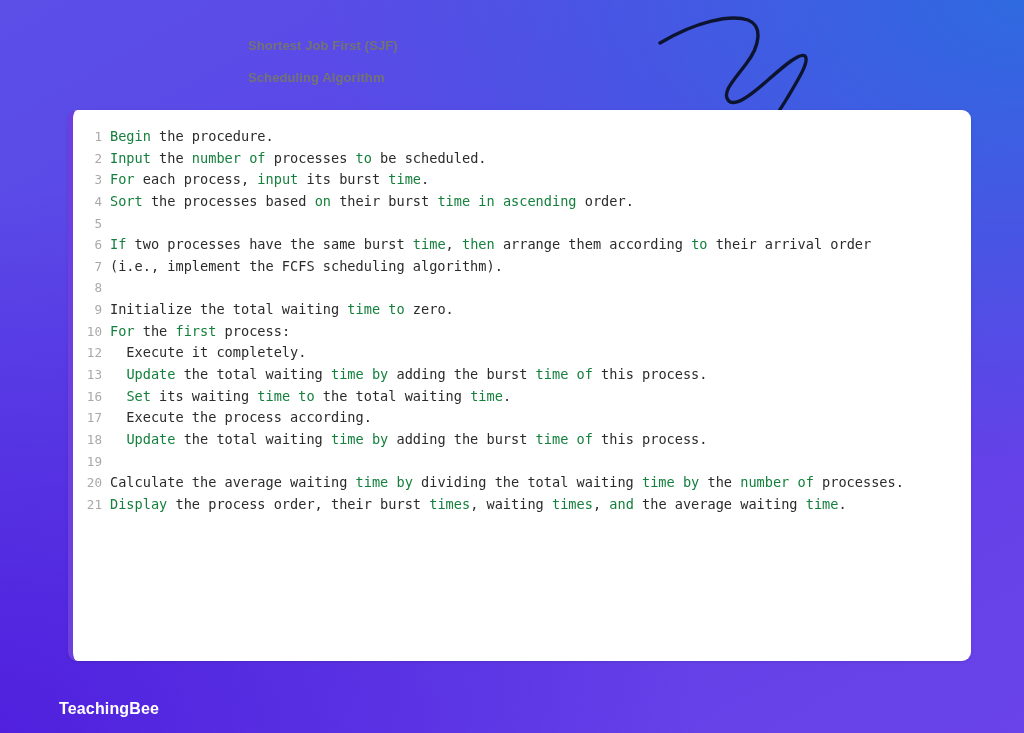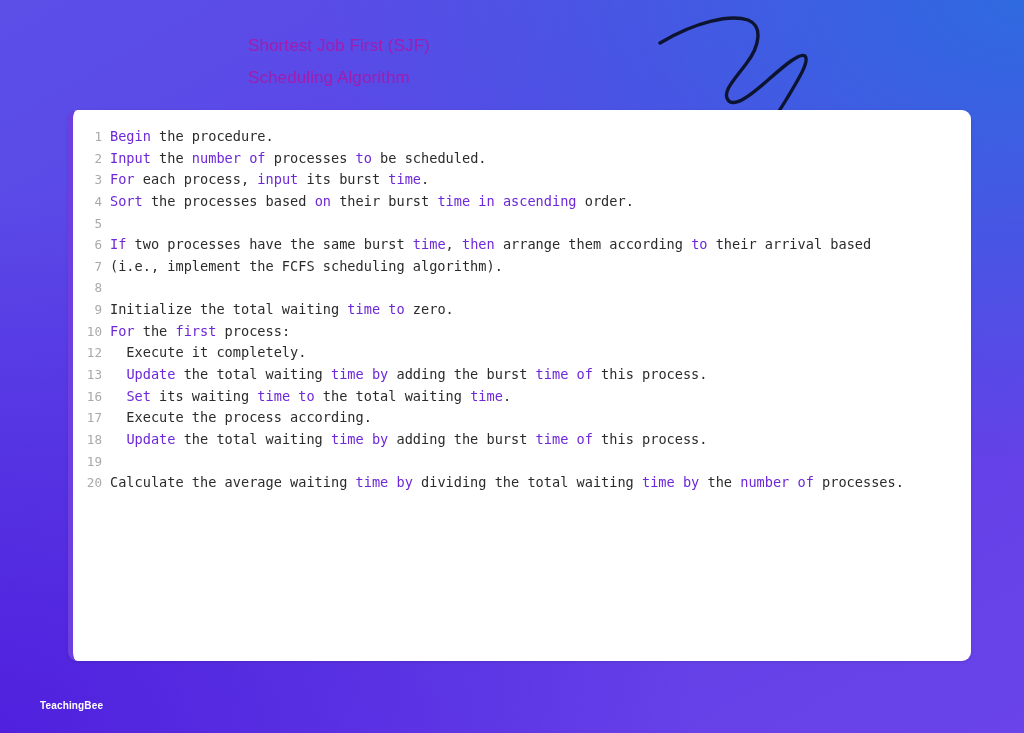--- a/index.html
+++ b/index.html
@@ -21,23 +21,23 @@
   }
 
   
   .title-block {
     position:absolute;
     left:248px;
     top:30px;
     width:420px;
   }
   .title-line {
-    color:#a21caf;
-    font-size:17px;
-    font-weight:normal;
+    color:#737373;
+    font-size:13px;
+    font-weight:bold;
     line-height:32px;
     letter-spacing:0.1px;
     white-space:nowrap;
   }
 
   
   .doodle {
     position:absolute;
     left:650px;
     top:8px;
@@ -83,29 +83,29 @@
     padding-right:8px;
     user-select:none;
   }
 
   .code-text {
     flex:1 1 auto;
     color:#2b2b2b;
     white-space:pre;
   }
 
-  .kw { color:#6d28d9; }
+  .kw { color:#15803d; }
 
   
   .brand {
     position:absolute;
-    left:40px;
+    left:59px;
     top:700px;
     color:#ffffff;
-    font-size:10px;
+    font-size:16px;
     font-weight:bold;
     letter-spacing:0.15px;
   }
 </style>
 </head>
 <body>
 
 <div class="title-block">
   <div class="title-line">Shortest Job First (SJF)</div>
   <div class="title-line">Scheduling Algorithm</div>
@@ -119,28 +119,29 @@
   </svg>
 </div>
 
 <div class="code-card">
   <div class="code-body" id="code-body">
       <div class="code-line"><span class="ln">1</span><span class="code-text"><span class="kw">Begin</span><span> the procedure.</span></span></div>
       <div class="code-line"><span class="ln">2</span><span class="code-text"><span class="kw">Input</span><span> the </span><span class="kw">number</span><span> </span><span class="kw">of</span><span> processes </span><span class="kw">to</span><span> be scheduled.</span></span></div>
       <div class="code-line"><span class="ln">3</span><span class="code-text"><span class="kw">For</span><span> each process, </span><span class="kw">input</span><span> its burst </span><span class="kw">time</span><span>.</span></span></div>
       <div class="code-line"><span class="ln">4</span><span class="code-text"><span class="kw">Sort</span><span> the processes based </span><span class="kw">on</span><span> their burst </span><span class="kw">time in ascending</span><span> order.</span></span></div>
       <div class="code-line"><span class="ln">5</span><span class="code-text"><span></span></span></div>
-      <div class="code-line"><span class="ln">6</span><span class="code-text"><span class="kw">If</span><span> two processes have the same burst </span><span class="kw">time</span><span>, </span><span class="kw">then</span><span> arrange them according </span><span class="kw">to</span><span> their arrival based</span></span></div>
+      <div class="code-line"><span class="ln">6</span><span class="code-text"><span class="kw">If</span><span> two processes have the same burst </span><span class="kw">time</span><span>, </span><span class="kw">then</span><span> arrange them according </span><span class="kw">to</span><span> their arrival order</span></span></div>
       <div class="code-line"><span class="ln">7</span><span class="code-text"><span>(i.e., implement the FCFS scheduling algorithm).</span></span></div>
       <div class="code-line"><span class="ln">8</span><span class="code-text"><span></span></span></div>
       <div class="code-line"><span class="ln">9</span><span class="code-text"><span>Initialize the total waiting </span><span class="kw">time to</span><span> zero.</span></span></div>
       <div class="code-line"><span class="ln">10</span><span class="code-text"><span class="kw">For</span><span> the </span><span class="kw">first</span><span> process:</span></span></div>
       <div class="code-line"><span class="ln">12</span><span class="code-text"><span>  Execute it completely.</span></span></div>
       <div class="code-line"><span class="ln">13</span><span class="code-text"><span>  </span><span class="kw">Update</span><span> the total waiting </span><span class="kw">time by</span><span> adding the burst </span><span class="kw">time of</span><span> this process.</span></span></div>
       <div class="code-line"><span class="ln">16</span><span class="code-text"><span>  </span><span class="kw">Set</span><span> its waiting </span><span class="kw">time to</span><span> the total waiting </span><span class="kw">time</span><span>.</span></span></div>
       <div class="code-line"><span class="ln">17</span><span class="code-text"><span>  Execute the process according.</span></span></div>
       <div class="code-line"><span class="ln">18</span><span class="code-text"><span>  </span><span class="kw">Update</span><span> the total waiting </span><span class="kw">time by</span><span> adding the burst </span><span class="kw">time of</span><span> this process.</span></span></div>
       <div class="code-line"><span class="ln">19</span><span class="code-text"><span></span></span></div>
       <div class="code-line"><span class="ln">20</span><span class="code-text"><span>Calculate the average waiting </span><span class="kw">time by</span><span> dividing the total waiting </span><span class="kw">time by</span><span> the </span><span class="kw">number of</span><span> processes.</span></span></div>
+      <div class="code-line"><span class="ln">21</span><span class="code-text"><span class="kw">Display</span><span> the process order, their burst </span><span class="kw">times</span><span>, waiting </span><span class="kw">times</span><span>, </span><span class="kw">and</span><span> the average waiting </span><span class="kw">time</span><span>.</span></span></div>
     </div>
 </div>
 
 <div class="brand">TeachingBee</div>
 
 </body></html>

